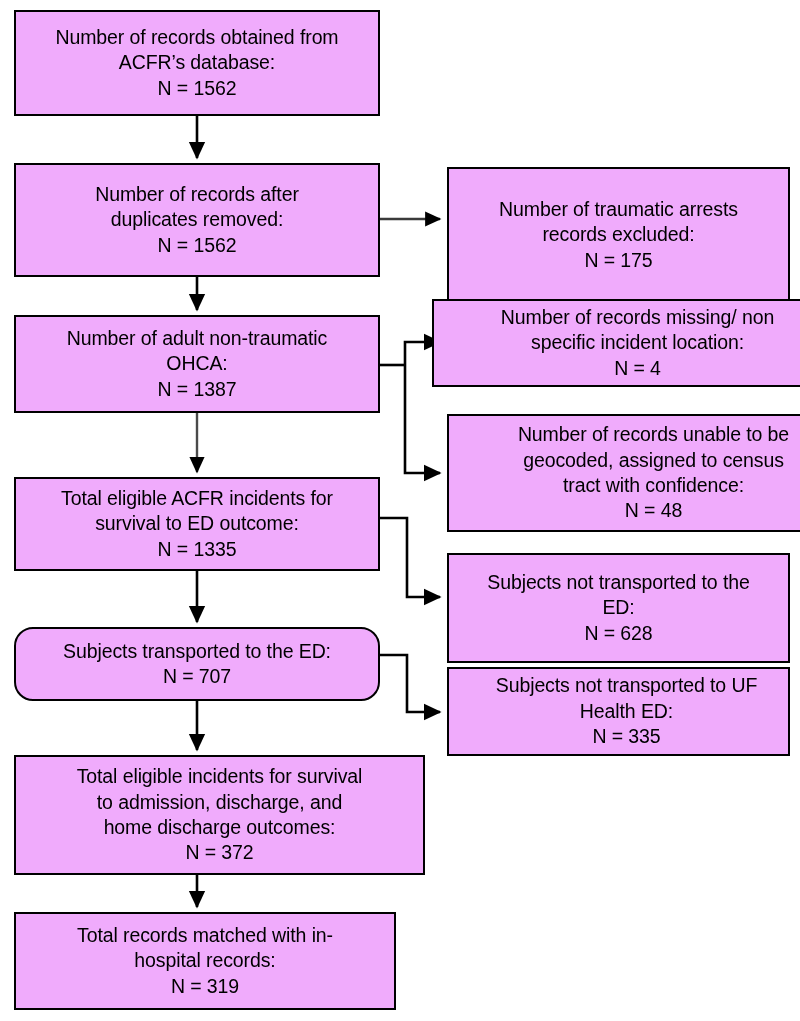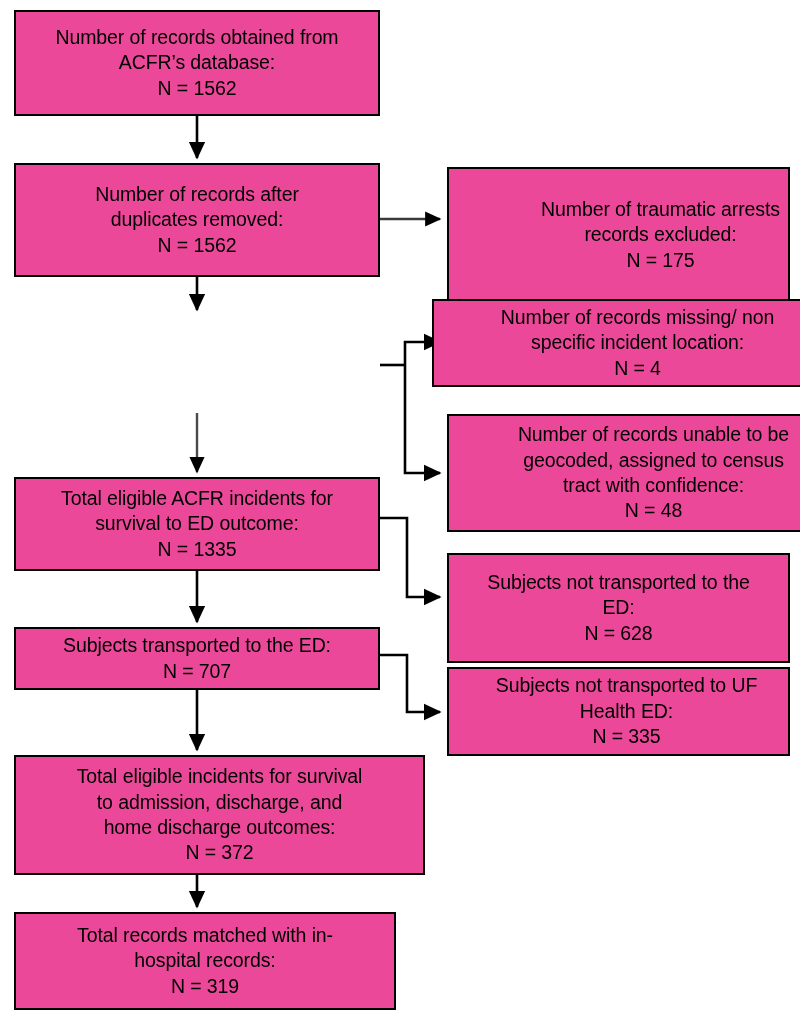--- a/index.html
+++ b/index.html
@@ -23,21 +23,21 @@
     left: 0;
     top: 0;
     width: 800px;
     height: 1021px;
     pointer-events: none;
   }
   .node-box {
     position: absolute;
     box-sizing: border-box;
     border: 2.5px solid #000000;
-    background: #ec4899;
+    background: #f0abfc;
     display: flex;
     align-items: center;
     justify-content: center;
     text-align: center;
   }
   .node-text {
     display: block;
     font-size: 19.5px;
     line-height: 1.30;
     color: #000000;
@@ -86,46 +86,51 @@
 ACFR’s database:
 N = 1562</span>
   </div>
 
   <div class="node-box" style="left:14px; top:163px; width:366px; height:114px;">
     <span class="node-text">Number of records after
 duplicates removed:
 N = 1562</span>
   </div>
 
+  <div class="node-box" style="left:14px; top:315px; width:366px; height:98px;">
+    <span class="node-text">Number of adult non-traumatic
+OHCA:
+N = 1387</span>
+  </div>
 
   <div class="node-box" style="left:14px; top:477px; width:366px; height:94px;">
     <span class="node-text">Total eligible ACFR incidents for
 survival to ED outcome:
 N = 1335</span>
   </div>
 
-  <div class="node-box" style="left:14px; top:627px; width:366px; height:63px;">
+  <div class="node-box" style="left:14px; top:627px; width:366px; height:74px;border-radius:19px;">
     <span class="node-text">Subjects transported to the ED:
 N = 707</span>
   </div>
 
   <div class="node-box" style="left:14px; top:755px; width:411px; height:120px;">
     <span class="node-text">Total eligible incidents for survival
 to admission, discharge, and
 home discharge outcomes:
 N = 372</span>
   </div>
 
   <div class="node-box" style="left:14px; top:912px; width:382px; height:98px;">
     <span class="node-text">Total records matched with in-
 hospital records:
 N = 319</span>
   </div>
 
-  <div class="node-box" style="left:447px; top:167px; width:343px; height:136px;justify-content:flex-end;">
+  <div class="node-box" style="left:447px; top:167px; width:343px; height:136px;">
     <span class="node-text">Number of traumatic arrests
 records excluded:
 N = 175</span>
   </div>
 
   <div class="node-box" style="left:432px; top:299px; width:411px; height:88px;">
     <span class="node-text">Number of records missing/ non
 specific incident location:
 N = 4</span>
   </div>

